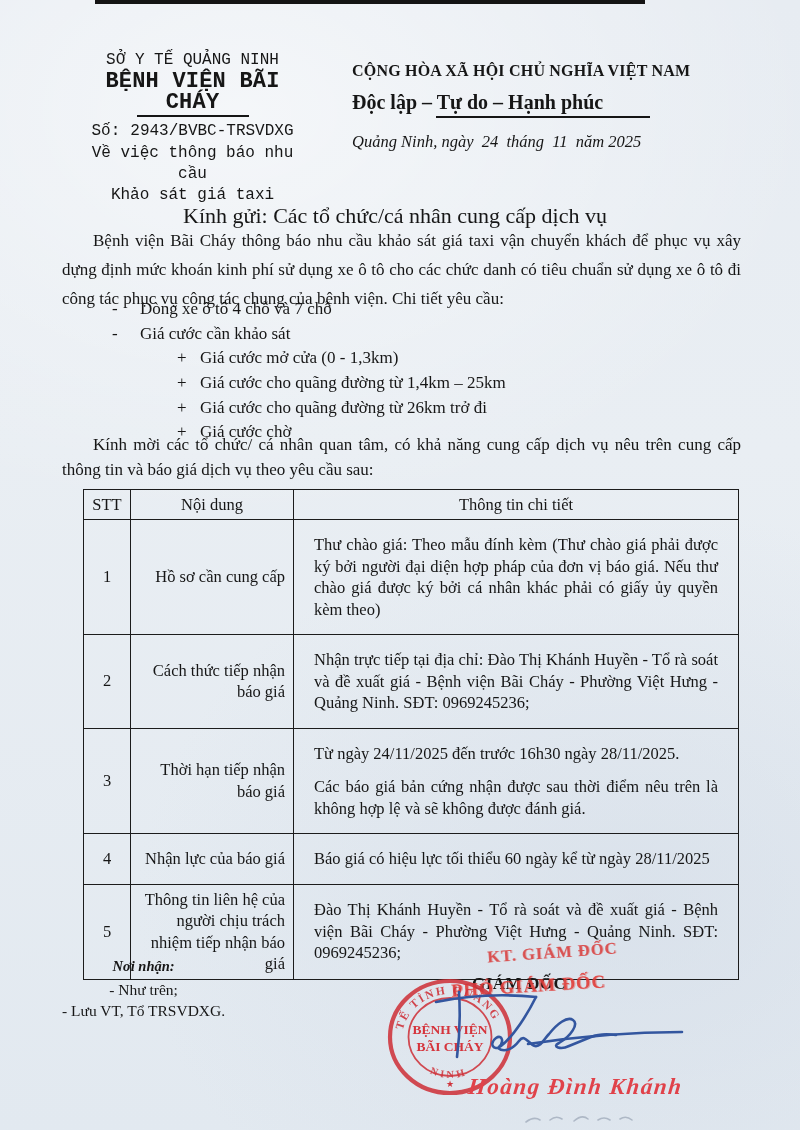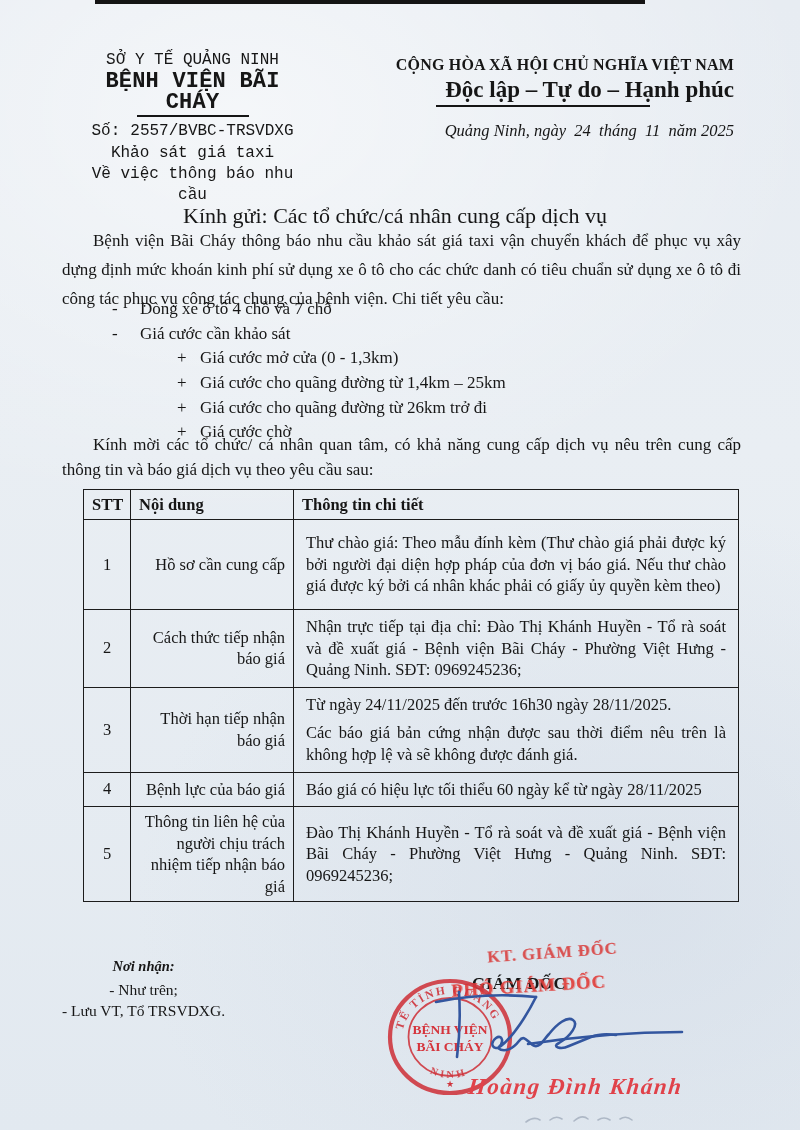--- a/index.html
+++ b/index.html
@@ -13,45 +13,45 @@
       linear-gradient(180deg,#e7ecf2 0%,#e9eef3 40%,#e2e9f0 100%);
   }
   .scan-bar{position:absolute;left:95px;top:0;width:550px;height:4px;background:#141414;}
   
   .hdr-left{position:absolute;left:80px;top:50px;width:225px;text-align:center;line-height:21px;font-size:16px;font-family:Liberation Mono, monospace;}
   .hdr-left .org{font-weight:bold;font-size:22px;letter-spacing:.2px;}
   .rule{height:2px;background:#151515;}
   .rule-left{width:112px;margin:2px auto 4px auto;}
   .num-line{margin-bottom:1px;}
   .num-line .num-val{margin-left:10px;}
-  .hdr-right{position:absolute;left:352px;top:56px;width:382px;text-align:right;}
+  .hdr-right{position:absolute;left:352px;top:62px;width:382px;text-align:left;}
   .hdr-right .nat1{font-weight:bold;font-size:16px;letter-spacing:.2px;}
-  .hdr-right .nat2{font-weight:bold;font-size:23px;margin-top:3px;}
+  .hdr-right .nat2{font-weight:bold;font-size:20px;margin-top:11px;}
   .rule-right{width:214px;margin:2px auto 0 auto;}
   .date-line{font-style:italic;font-size:16.5px;margin-top:14px;white-space:pre;}
   
   .salutation{position:absolute;left:183px;top:203px;font-size:22px;}
   .para{position:absolute;left:62px;width:679px;font-size:17px;text-align:justify;text-indent:31px;}
   .para1{top:226px;line-height:29px;}
   .para2{top:432px;line-height:25px;}
   .bullets{position:absolute;left:62px;top:299px;width:679px;font-size:17px;}
   .bullet{position:relative;height:24.7px;}
   .bullet .mk{position:absolute;}
   .bullet.l1 .mk{left:50px;}
   .bullet.l1 .tx{position:absolute;left:78px;}
   .bullet.l2 .mk{left:115px;}
   .bullet.l2 .tx{position:absolute;left:138px;}
   
   table.quote{position:absolute;left:83px;top:489px;width:655px;border-collapse:collapse;table-layout:fixed;font-size:16.5px;}
   table.quote td,table.quote th{border:1.7px solid #1c1c1c;vertical-align:middle;padding:2px 8px;}
-  th.h{font-weight:bold;text-align:left;height:25px;padding:1px 2px;}
+  th.h{font-weight:normal;text-align:center;height:25px;padding:1px 2px;}
   td.stt{text-align:center;}
   td.nd{text-align:right;line-height:21.5px;padding:2px 6px;}
   td.ct{text-align:justify;line-height:21.5px;}
-  td.ct p{margin:4px;}
+  td.ct p{margin:12px;}
   td.ct p + p{margin-top:7px;}
   tr.r1{height:90px;} tr.r2{height:74px;} tr.r3{height:85px;} tr.r4{height:34px;} tr.r5{height:95px;}
   
   .closing{position:absolute;left:115px;top:906px;font-size:17px;}
   .recipients{position:absolute;left:62px;top:956px;font-size:15.5px;line-height:21px;text-align:center;}
   .recipients .lbl{font-weight:bold;font-style:italic;font-size:14.5px;margin-bottom:2px;}
   .sig-title-red-top{position:absolute;left:487px;top:943px;font-weight:bold;font-size:16.5px;color:rgba(217,57,55,.78);transform:rotate(-4deg);letter-spacing:1px;white-space:nowrap;text-shadow:1px 0 0 rgba(217,57,55,.35);}
   .sig-title-black{position:absolute;left:472px;top:958px;font-weight:bold;font-size:17px;letter-spacing:.5px;white-space:nowrap;margin-top:16px;}
   .sig-title-red{position:absolute;left:451px;top:976px;font-weight:bold;font-size:18.5px;color:rgba(224,62,58,.88);transform:rotate(-3.5deg);letter-spacing:1px;white-space:nowrap;text-shadow:1.2px .5px 0 rgba(224,62,58,.4);}
   .seal{position:absolute;left:385px;top:977px;width:130px;height:120px;}
@@ -62,23 +62,23 @@
 </head>
 <body>
 
 <div class="page">
   <div class="scan-bar"></div>
 
   <div class="hdr-left">
     <div>SỞ Y TẾ QUẢNG NINH</div>
     <div class="org">BỆNH VIỆN BÃI CHÁY</div>
     <div class="rule rule-left"></div>
-    <div class="num-line"><span>Số:</span><span class="num-val">2557/BVBC-TRSVDXG</span></div>
+    <div class="num-line"><span>Số:</span><span class="num-val">2943/BVBC-TRSVDXG</span></div>
+    <div>Về việc thông báo nhu cầu</div>
     <div>Khảo sát giá taxi</div>
-    <div>Về việc thông báo nhu cầu</div>
   </div>
 
   <div class="hdr-right">
     <div class="nat1">CỘNG HÒA XÃ HỘI CHỦ NGHĨA VIỆT NAM</div>
     <div class="nat2">Độc lập – Tự do – Hạnh phúc</div>
     <div class="rule rule-right"></div>
     <div class="date-line">Quảng Ninh, ngày  24  tháng  11  năm 2025</div>
   </div>
 
   <div class="salutation">Kính gửi: Các tổ chức/cá nhân cung cấp dịch vụ</div>
@@ -142,21 +142,21 @@
     <tr class="r3">
       <td class="stt">3</td>
       <td class="nd">Thời hạn tiếp nhận báo giá</td>
       <td class="ct">
         <p>Từ ngày 24/11/2025 đến trước 16h30 ngày 28/11/2025.</p>
         <p>Các báo giá bản cứng nhận được sau thời điểm nêu trên là không hợp lệ và sẽ không được đánh giá.</p>
       </td>
     </tr>
     <tr class="r4">
       <td class="stt">4</td>
-      <td class="nd">Bệnh lực của báo giá</td>
+      <td class="nd">Nhận lực của báo giá</td>
       <td class="ct">
             <p>Báo giá có hiệu lực tối thiểu 60 ngày kể từ ngày 28/11/2025</p>
           </td>
     </tr>
     <tr class="r5">
       <td class="stt">5</td>
       <td class="nd">Thông tin liên hệ của người chịu trách nhiệm tiếp nhận báo giá</td>
       <td class="ct">
             <p>Đào Thị Khánh Huyền - Tổ rà soát và đề xuất giá - Bệnh viện Bãi Cháy - Phường Việt Hưng - Quảng Ninh. SĐT: 0969245236;</p>
           </td>

